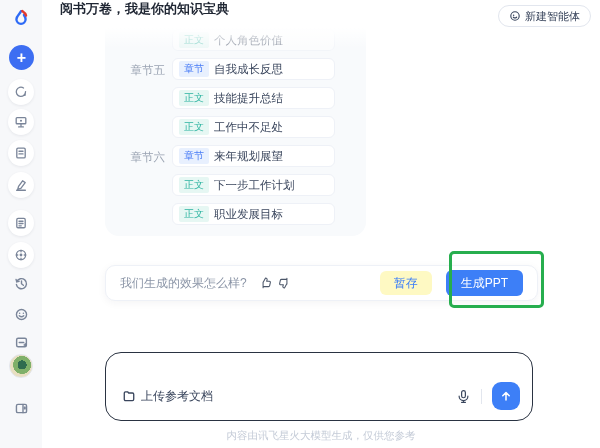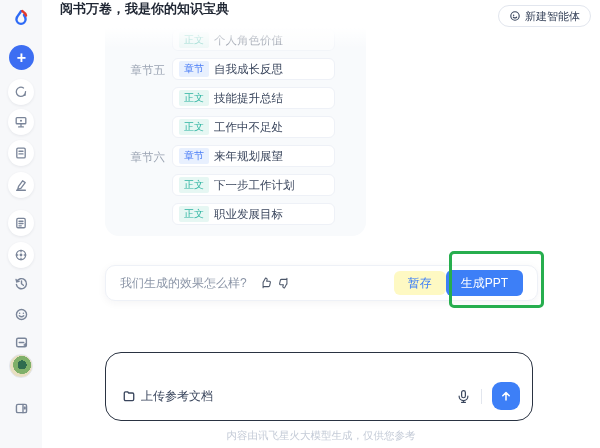--- a/index.html
+++ b/index.html
@@ -43,21 +43,21 @@
   .row-label { font-size:11.5px; color:#39455C; white-space:nowrap; }
   
   .feedback { position:absolute; left:105px; top:265px; width:433px; height:36px; background:#fff;
     border:1px solid #EEF1F7; border-radius:10px; box-shadow:0 2px 8px rgba(31,41,55,.05);
     display:flex; align-items:center; padding:0 14px; z-index:10; }
   .fb-question { font-size:12px; color:#8A94A6; margin-right:10px; }
   .thumb { display:flex; align-items:center; justify-content:center; width:18px; height:18px; cursor:pointer; }
   .btn-save { margin-left:auto; height:24px; padding:0 14px; background:#fef9c3; color:#3D7FF7;
     border:none; border-radius:6px; font-size:12px; cursor:pointer; }
   .btn-generate { height:26px; padding:0 15px; background:#3D7FF7; color:#fff; border:none;
-    border-radius:6px; font-size:12px; cursor:pointer; }
+    border-radius:6px; font-size:12px; margin-left:14px; cursor:pointer; }
   .annotation { position:absolute; left:449px; top:251px; width:95px; height:57px;
     border:3px solid #27AE4E; border-radius:5px; z-index:40; pointer-events:none; }
   
   .composer { position:absolute; left:105px; top:352px; width:428px; height:69px; background:#fff;
     border:1.5px solid #2A3342; border-radius:16px; padding:12px 14px 10px 16px; z-index:10; }
   .prompt-line { display:flex; align-items:center; font-size:12.5px; cursor:text; }
   .prompt-prefix { color:#2A3342; }
   .topic-pill { background:#E4EEFF; color:#7FA7F9; border-radius:4px; padding:2px 6px; margin:0 7px; font-size:12px; cursor:pointer; }
   .prompt-suffix { color:#A0A8B8; }
   .composer-bottom { position:absolute; left:16px; right:12px; bottom:10px; display:flex; align-items:center; }

